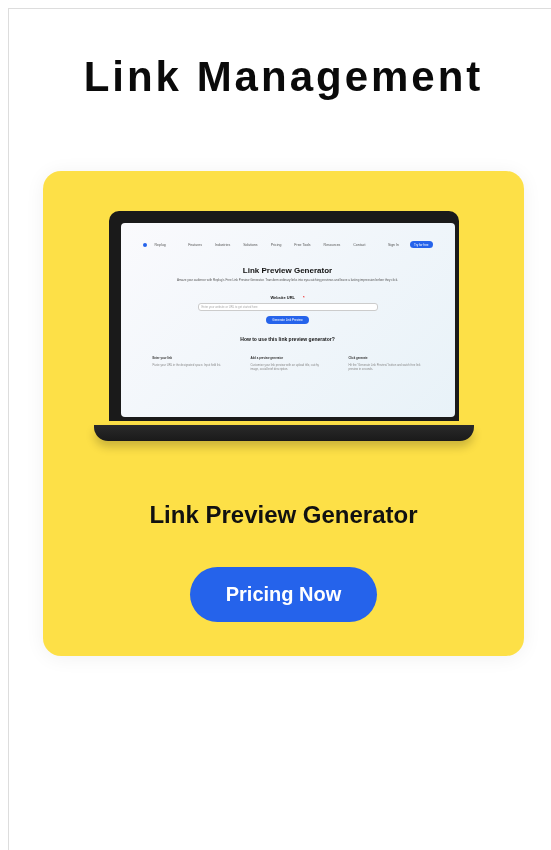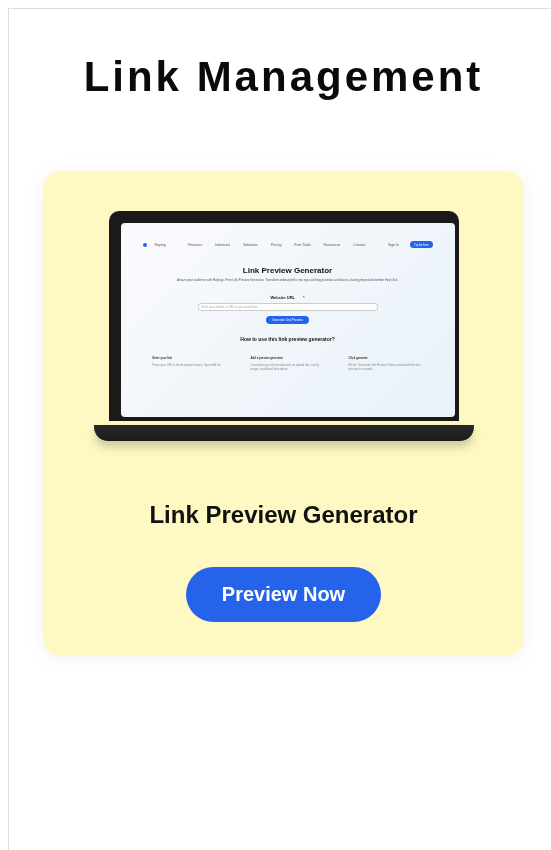--- a/index.html
+++ b/index.html
@@ -18,21 +18,21 @@
     }
     .page-title {
       font-size: 42px;
       font-weight: 800;
       letter-spacing: 3px;
       text-align: center;
       color: #0a0a0a;
       margin-bottom: 70px;
     }
     .card {
-      background: #fef9c3;
+      background: #fde047;
       border-radius: 18px;
       box-shadow: 0 2px 20px rgba(0,0,0,0.06);
       padding: 40px 30px 30px;
       text-align: center;
     }
     .laptop-mockup {
       width: 350px;
       margin: 0 auto 60px;
       position: relative;
     }
@@ -242,14 +242,14 @@
             <div class="mock-col-title">Click generate</div>
             <div class="mock-col-text">Hit the "Generate Link Preview" button and watch free link preview in seconds.</div>
           </div>
         </div>
       </div>
     </div>
     <div class="laptop-base"></div>
   </div>
 
   <h2 class="card-title">Link Preview Generator</h2>
-  <button class="explore-btn">Preview Now</button>
+  <button class="explore-btn">Pricing Now</button>
 </div>
 
 </body></html>

